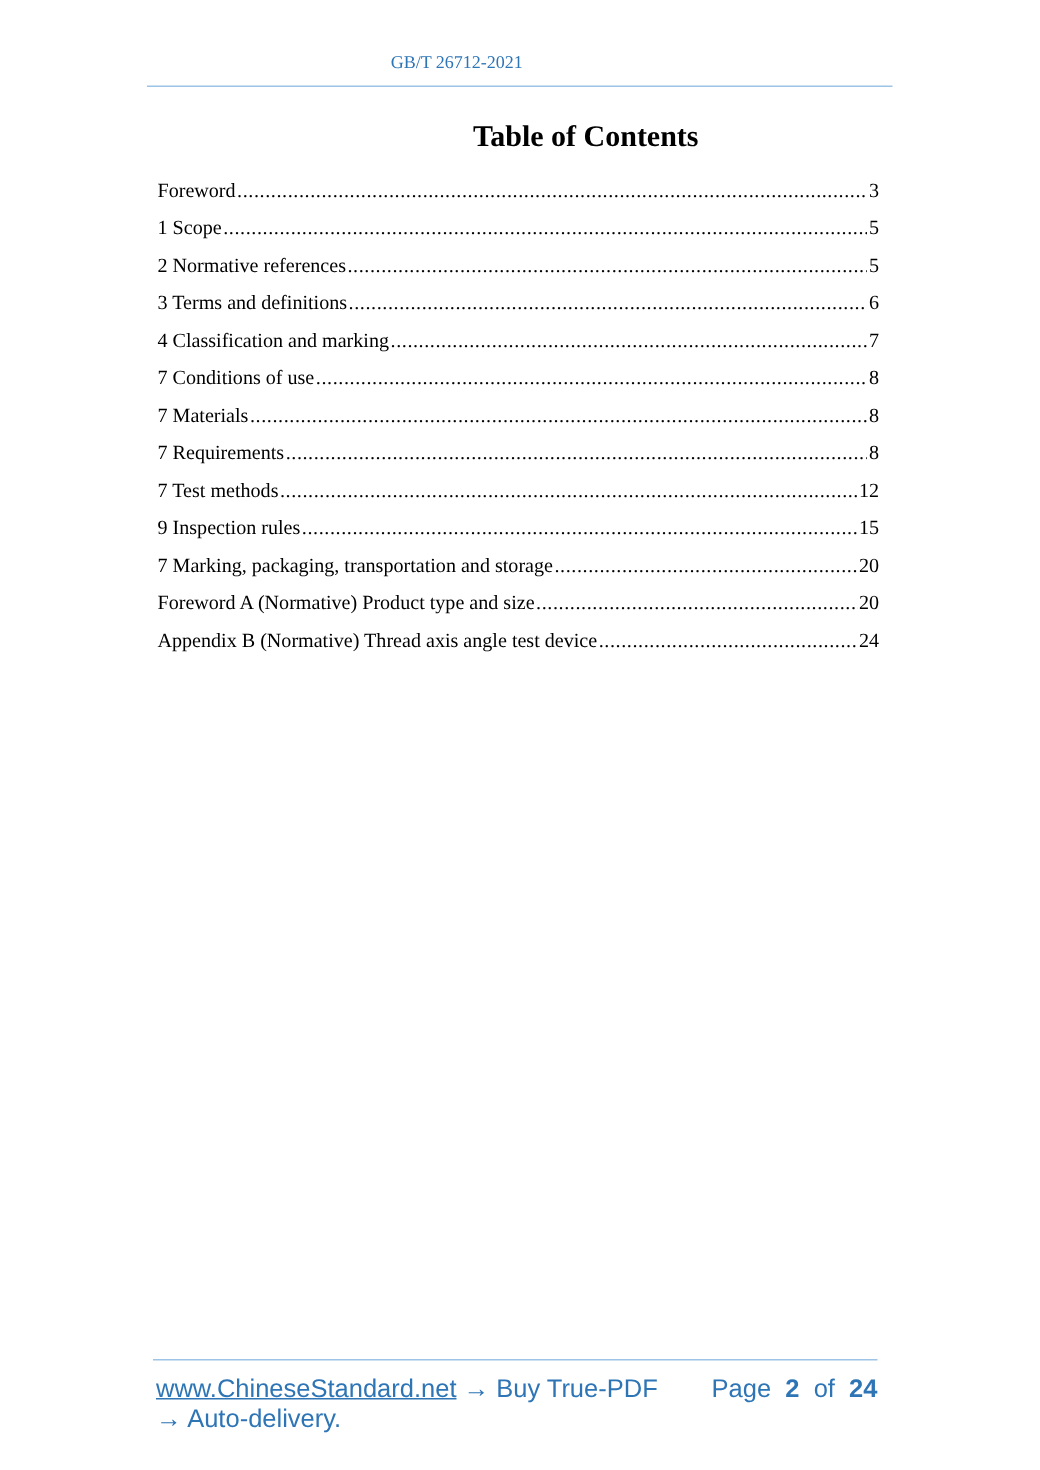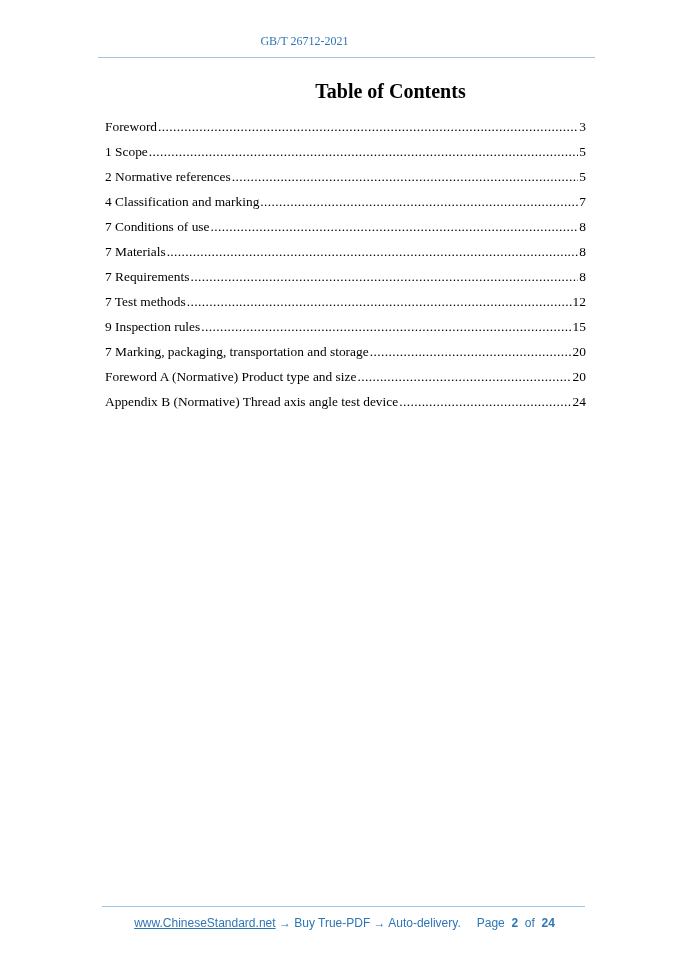--- a/index.html
+++ b/index.html
@@ -7,21 +7,21 @@
     .header-code { position: absolute; top: 34px; left: 0; width: 609px; text-align: center; font-size: 12px; color: #2e75b6; }
     .header-rule { position: absolute; top: 57px; left: 98px; width: 497px; height: 1px; background: #9dc3e6; }
     .title { position: absolute; top: 80px; left: 0; width: 693px; text-align: center; font-size: 20px; font-weight: bold; margin-left: 44px; }
     .toc { position: absolute; top: 118px; left: 105px; width: 481px; }
     .toc-row { display: flex; align-items: baseline; height: 25px; font-size: 13.4px; line-height: 18px; }
     .toc-label { white-space: nowrap; }
     .toc-dots { flex: 1; overflow: hidden; white-space: nowrap; margin: 0 1px; }
     .toc-dots::before { content: "......................................................................................................................................................................................................................................................................................"; letter-spacing: 0.4px; }
     .toc-page { white-space: nowrap; }
     .footer-rule { position: absolute; top: 906px; left: 102px; width: 483px; height: 1px; background: #9dc3e6; }
-    .footer { position: absolute; top: 916px; left: 104px; width: 481px; font-family: "Liberation Sans", sans-serif; font-size: 12px; color: #2e75b6; display: flex; justify-content: center; gap: 16px; }
+    .footer { position: absolute; top: 916px; left: 104px; width: 481px; font-family: "Liberation Sans", sans-serif; font-size: 17px; color: #2e75b6; display: flex; justify-content: center; gap: 16px; }
     .footer a { color: #2e75b6; text-decoration: underline; }
     .footer b { font-weight: bold; }
   </style>
 </head>
 <body>
 
 <div class="header-code">GB/T 26712-2021</div>
 <div class="header-rule"></div>
 
 <div class="title">Table of Contents</div>
@@ -34,20 +34,25 @@
     </div>
   <div class="toc-row">
       <span class="toc-label">1 Scope</span>
       <span class="toc-dots"></span>
       <span class="toc-page">5</span>
     </div>
   <div class="toc-row">
       <span class="toc-label">2 Normative references</span>
       <span class="toc-dots"></span>
       <span class="toc-page">5</span>
+    </div>
+  <div class="toc-row">
+      <span class="toc-label">3 Terms and definitions</span>
+      <span class="toc-dots"></span>
+      <span class="toc-page">6</span>
     </div>
   <div class="toc-row">
       <span class="toc-label">4 Classification and marking</span>
       <span class="toc-dots"></span>
       <span class="toc-page">7</span>
     </div>
   <div class="toc-row">
       <span class="toc-label">7 Conditions of use</span>
       <span class="toc-dots"></span>
       <span class="toc-page">8</span>

